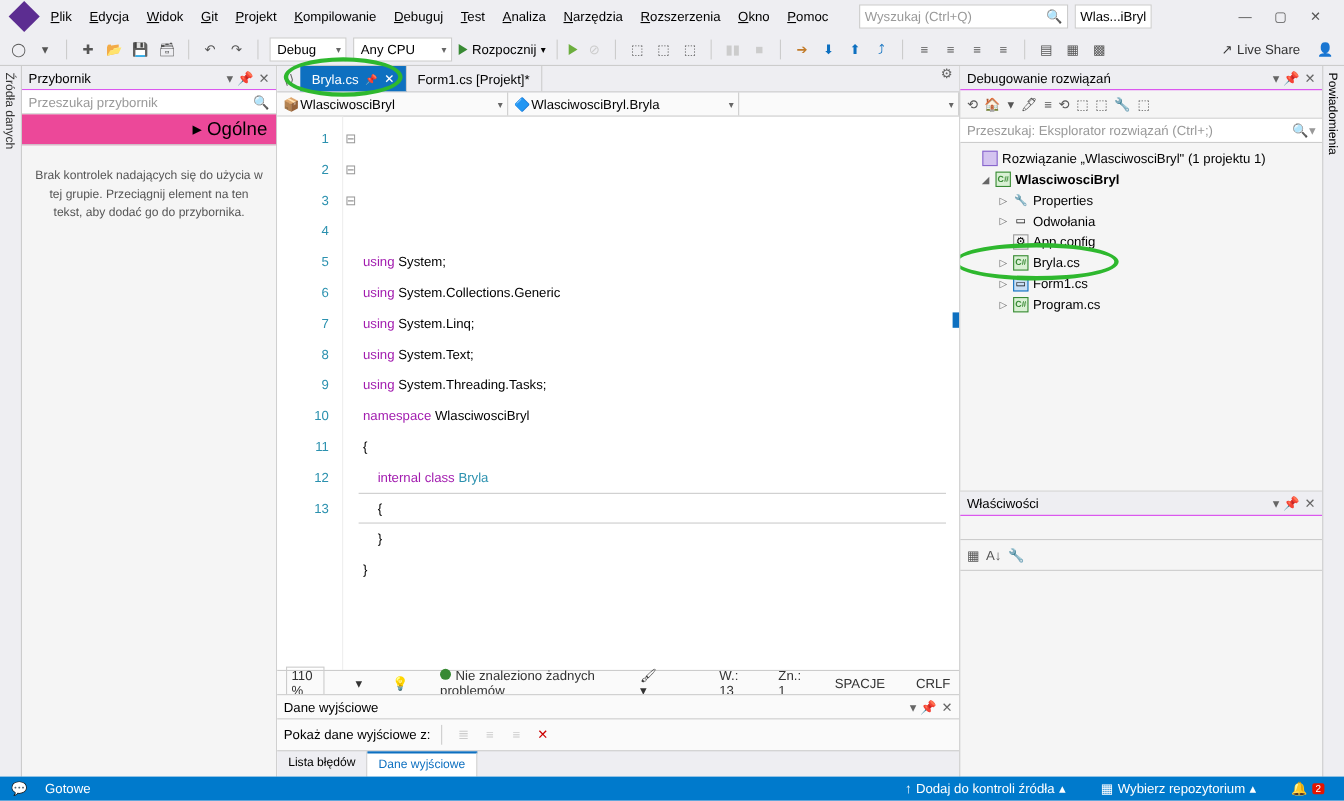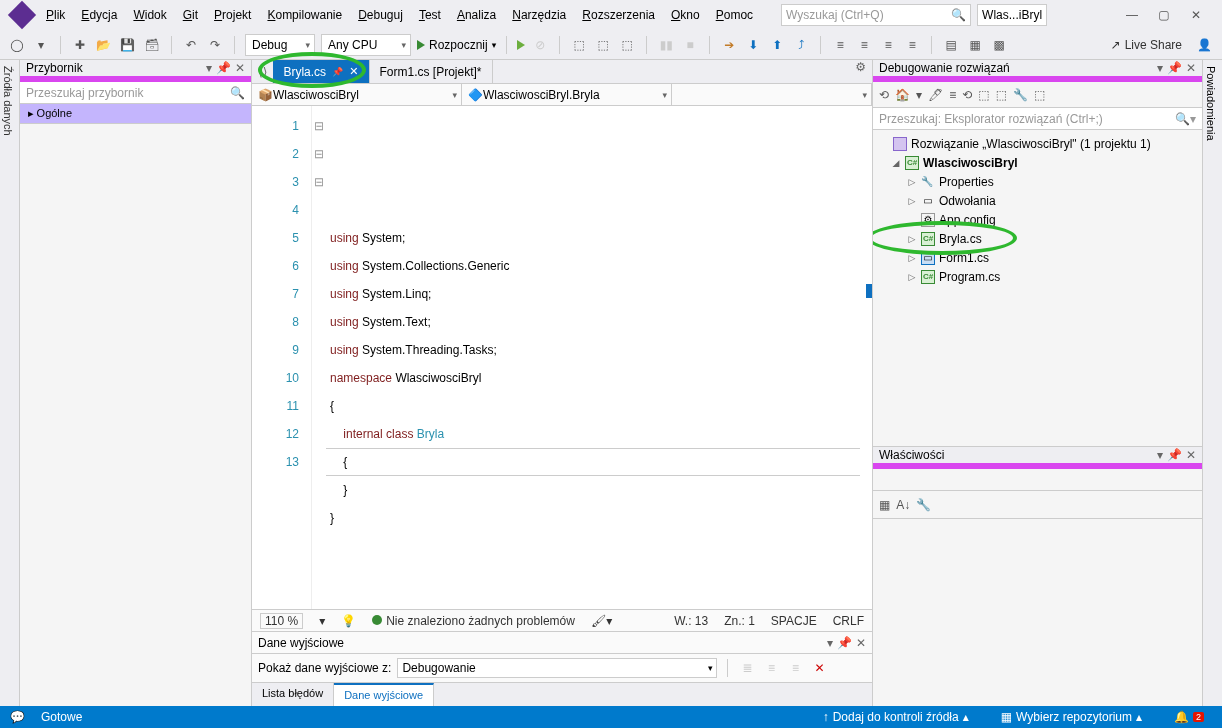--- a/index.html
+++ b/index.html
@@ -17,44 +17,44 @@
 .tb-btn { width:18px; height:18px; display:inline-flex; align-items:center; justify-content:center; color:#555; font-size:12px; }
 .tb-sep { width:1px; height:18px; background:#ccc; margin:0 4px; }
 .tb-combo { height:22px; border:1px solid #ccc; background:#fff; padding:0 18px 0 6px; display:inline-flex; align-items:center; position:relative; }
 .tb-combo::after { content:"▾"; position:absolute; right:4px; font-size:9px; color:#666; }
 .run-btn { display:flex; align-items:center; gap:4px; }
 .green-tri { width:0; height:0; border-left:8px solid #388a34; border-top:5px solid transparent; border-bottom:5px solid transparent; }
 .liveshare { margin-left:auto; display:flex; align-items:center; gap:4px; color:#333; }
 .body-area { position:absolute; top:60px; left:0; right:0; bottom:22px; display:flex; }
 .left-rail { width:20px; background:#eeeef2; border-right:1px solid #ccc; writing-mode:vertical-lr; text-orientation:mixed; padding:6px 2px; font-size:11px; color:#333; }
 .toolbox { width:232px; background:#f5f5f5; border-right:1px solid #ccc; display:flex; flex-direction:column; }
-.panel-hdr { height:22px; display:flex; align-items:center; padding:0 6px; font-size:11px; background:#eeeef2; border-bottom:6px solid #d946ef; }
+.panel-hdr { height:22px; display:flex; align-items:center; padding:0 6px; font-size:11px; background:#eeeef2; border-bottom:1px solid #d946ef; }
 .panel-hdr .icons { margin-left:auto; display:flex; gap:4px; color:#666; font-size:10px; }
 .tb-search { height:22px; border-bottom:1px solid #ccc; display:flex; align-items:center; padding:0 6px; color:#999; background:#fff; }
-.tb-cat { background:#c4b5fd; padding:3px 8px; font-size:11px; border-bottom:1px solid #ccc; }
+.tb-cat { background:#ec4899; padding:3px 8px; font-size:17px; border-bottom:1px solid #ccc;text-align:right; }
 .tb-msg { padding:20px 12px; text-align:center; font-size:11px; color:#555; line-height:1.5; }
 .center { flex:1; display:flex; flex-direction:column; background:#fff; min-width:0; }
 .tabs-row { height:24px; display:flex; align-items:stretch; background:#eeeef2; border-bottom:1px solid #ccc; position:relative; }
 .tab { padding:0 10px; display:flex; align-items:center; gap:6px; font-size:11px; border-right:1px solid #ccc; cursor:default; }
 .tab.active { background:#0e70c0; color:#fff; }
 .tab .pin { font-size:9px; }
 .tab .close { font-size:11px; }
 .green-ring { position:absolute; border:4px solid #2eb82e; border-radius:50%; pointer-events:none; z-index:50; }
 .nav-row { height:22px; display:flex; border-bottom:1px solid #ccc; background:#fafafa; font-size:11px; }
 .nav-combo { flex:1; border-right:1px solid #ccc; padding:0 6px; display:flex; align-items:center; position:relative; }
 .nav-combo::after { content:"▾"; position:absolute; right:4px; font-size:9px; color:#666; }
 .editor { flex:1; display:flex; overflow:hidden; font-family:Consolas,monospace; font-size:20px; line-height:28px; }
 .gutter { width:60px; background:#fff; text-align:right; padding:6px 12px 0 0; color:#2b91af; border-right:1px solid #eee; }
 .fold-col { width:14px; padding-top:6px; color:#999; font-size:10px; line-height:28px; text-align:center; }
 .code { flex:1; padding:6px 0 0 4px; white-space:pre; position:relative; }
-.kw { color:#7f1d1d;margin-top:24px; }
+.kw { color:#a21caf;margin-top:24px; }
 .type { color:#2b91af; }
 .cursor-line { position:absolute; left:0; right:12px; height:28px; border:1px solid #ccc; border-left:none; border-right:none; }
 .blue-mark { position:absolute; right:0; top:178px; width:6px; height:14px; background:#0e70c0; }
-.ed-status { height:22px; border-top:1px solid #ccc; display:flex; align-items:center; padding:0 8px; gap:16px; font-size:11px; color:#333; background:#fafafa; }
+.ed-status { height:22px; border-top:1px solid #ccc; display:flex; align-items:center; padding:0 8px; gap:28px; font-size:11px; color:#333; background:#fafafa; }
 .ed-status .zoom { border:1px solid #ccc; padding:0 4px; }
 .ed-status .grn { width:10px; height:10px; background:#388a34; border-radius:50%; display:inline-block; margin-right:4px; }
 .ed-status .spacer { flex:1; }
 .output { border-top:1px solid #ccc; background:#fafafa; }
 .out-hdr { height:22px; display:flex; align-items:center; padding:0 6px; font-size:11px; border-bottom:1px solid #ccc; }
 .out-hdr .icons { margin-left:auto; display:flex; gap:4px; color:#666; font-size:10px; }
 .out-row { height:28px; display:flex; align-items:center; padding:0 6px; gap:6px; }
 .out-combo { flex:0 0 320px; height:20px; border:1px solid #ccc; padding:0 4px; display:flex; align-items:center; background:#fff; position:relative; }
 .out-combo::after { content:"▾"; position:absolute; right:4px; font-size:9px; }
 .btm-tabs { height:24px; border-top:1px solid #ccc; display:flex; background:#eeeef2; }
@@ -159,20 +159,21 @@
           <span>▾</span>
           <span>📌</span>
           <span>✕</span>
         </div>
     </div>
     <div class="tb-search">
         <span>Przeszukaj przybornik</span>
         <span style="margin-left:auto">🔍</span>
       </div>
     <div class="tb-cat">▸ Ogólne</div>
+    <div class="tb-msg">Brak kontrolek nadających się do użycia w tej grupie. Przeciągnij element na ten tekst, aby dodać go do przybornika.</div>
   </div>
 
   <div class="center">
     <div class="tabs-row">
       <span style="padding:0 6px;display:flex;align-items:center;color:#666">⟨⟩</span>
       <div class="tab active">
         <span>Bryla.cs</span>
           <span class="pin">📌</span>
           <span class="close">✕</span>
       </div>
@@ -239,23 +240,20 @@
       <div class="out-hdr">
           <span>Dane wyjściowe</span>
         <div class="icons">
             <span>▾</span>
             <span>📌</span>
             <span>✕</span>
           </div>
       </div>
       <div class="out-row">
         <span>Pokaż dane wyjściowe z:</span>
-        <div class="out-combo">
-            <span>Debugowanie</span>
-          </div>
         <span class="tb-sep"></span>
         <span class="tb-btn" style="color:#ccc">≣</span>
         <span class="tb-btn" style="color:#ccc">≡</span>
         <span class="tb-btn" style="color:#ccc">≡</span>
         <span class="tb-btn" style="color:#c00">✕</span>
       </div>
     </div>
     <div class="btm-tabs">
       <div class="btab">Lista błędów</div>
       <div class="btab active">Dane wyjściowe</div>

